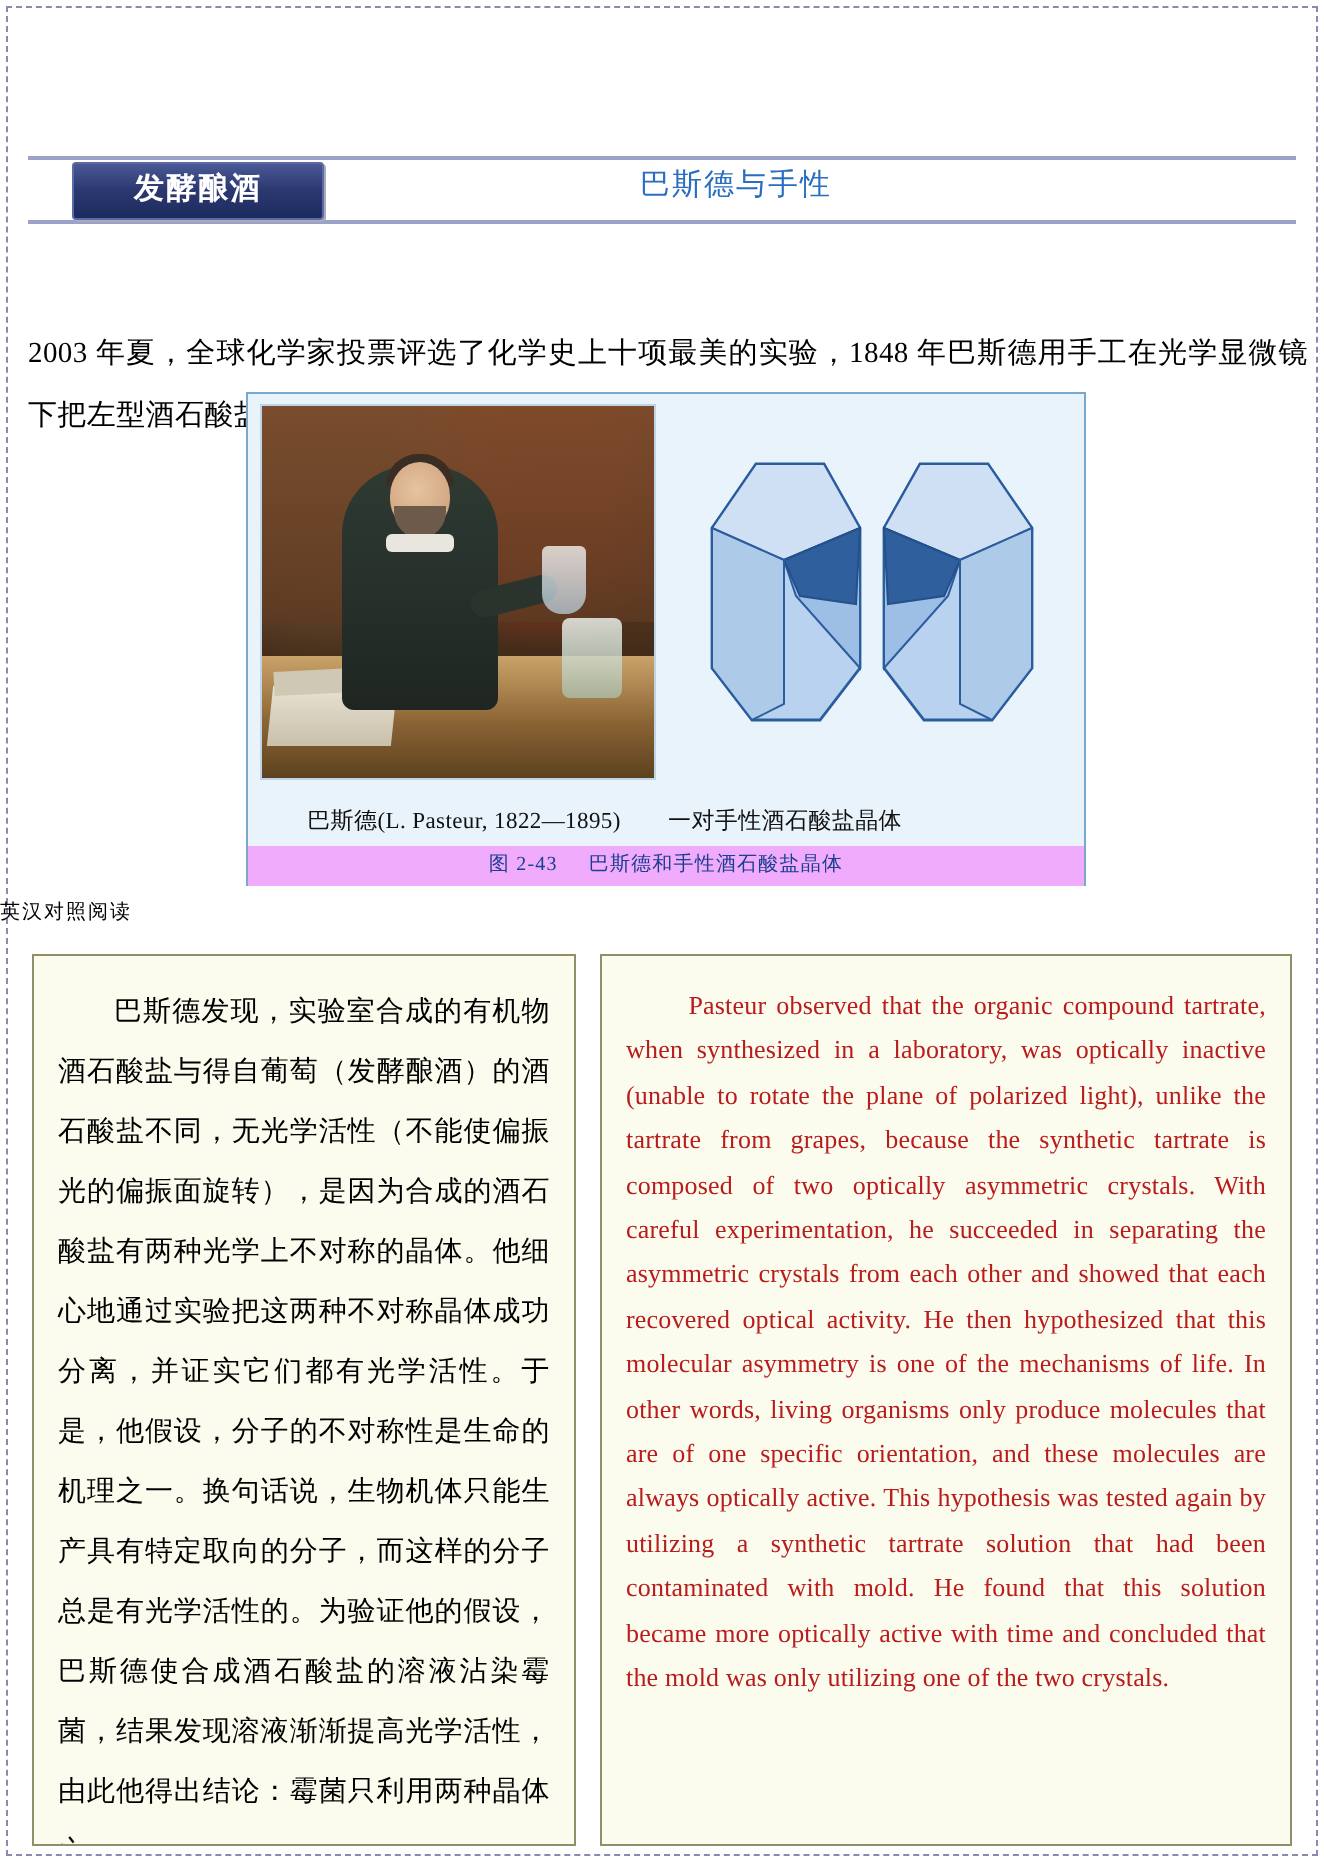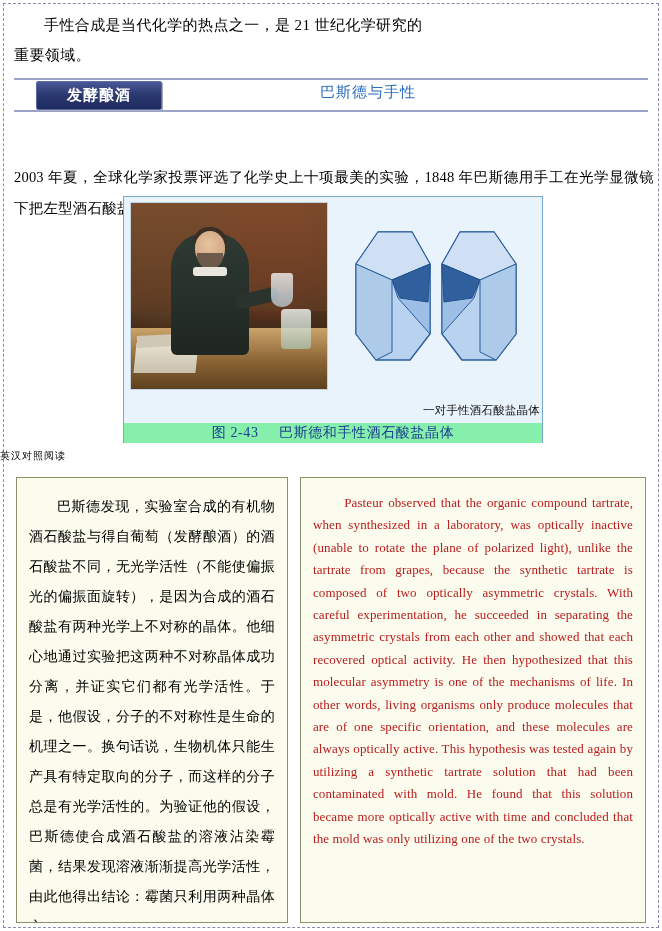--- a/index.html
+++ b/index.html
@@ -223,32 +223,32 @@
     position: absolute;
     left: 8px; top: 0;
     width: 200px;
     text-align: center;
     letter-spacing: .2px;
   }
   .cap-right {
     position: absolute;
     left: 210px; top: 0;
     width: 206px;
-    text-align: right;
+    text-align: left;
     letter-spacing: .2px;
   }
   .fig-bar {
     position: absolute;
     left: 0;
     top: 226px;
     width: 418px;
     height: 20px;
-    background: #86efac;
+    background: #f0abfc;
     color: #1b3f8f;
-    font-size: 14px;
+    font-size: 10px;
     line-height: 20px;
     text-align: center;
     letter-spacing: .6px;
   }
   .fig-bar .no { color:#1b3f8f; }
 
   
   .bi-title {
     position: absolute;
     left: 0;
@@ -291,24 +291,20 @@
   .col-cn p, .col-en p { margin: 0; }
   .col-cn p { text-indent: 2em; }
   .col-en p { text-indent: 2.4em; }
 </style>
 </head>
 <body>
 
 <div class="page">
   <div class="page-border"></div>
 
-  <div class="intro">
-    <div class="ln1">手性合成是当代化学的热点之一，是 21 世纪化学研究的</div>
-    <div>重要领域。</div>
-  </div>
 
   <div class="sect-band">
     <div class="sect-rule"></div>
     <div class="sect-rule2"></div>
     <div class="sect-tag">发酵酿酒</div>
     <div class="sect-title">巴斯德与手性</div>
   </div>
 
   <div class="para-hist">
     <span class="l1">2003 年夏，全球化学家投票评选了化学史上十项最美的实验，1848 年巴斯德用手工在光学显微镜下把左型酒石酸盐晶体和右型酒石酸盐晶体分开的实验被选为十项之首。</span>
@@ -350,20 +346,21 @@
             <polygon points="24,62 46,30 80,30 98,62 60,78" fill="#cfe0f4" stroke="#2b5d9e" stroke-width="1"></polygon>
             <polygon points="98,62 98,132 66,96 60,78" fill="#9dbfe6" stroke="#2b5d9e" stroke-width="1"></polygon>
             <polygon points="60,78 98,62 96,100 68,96" fill="#2f5f9c" stroke="#26508a" stroke-width="1"></polygon>
             <polygon points="24,62 60,78 60,150 44,158 24,132" fill="#aecae9" stroke="#2b5d9e" stroke-width="1"></polygon>
           </g>
         </svg>
       </div>
     </div>
 
     <div class="fig-captions">
+      <div class="cap-left">巴斯德(L. Pasteur, 1822—1895)</div>
       <div class="cap-right">一对手性酒石酸盐晶体</div>
     </div>
 
     <div class="fig-bar">
       <span class="no">图 2-43</span>
       &nbsp;&nbsp;&nbsp;
       <span>巴斯德和手性酒石酸盐晶体</span>
     </div>
   </div>
 

